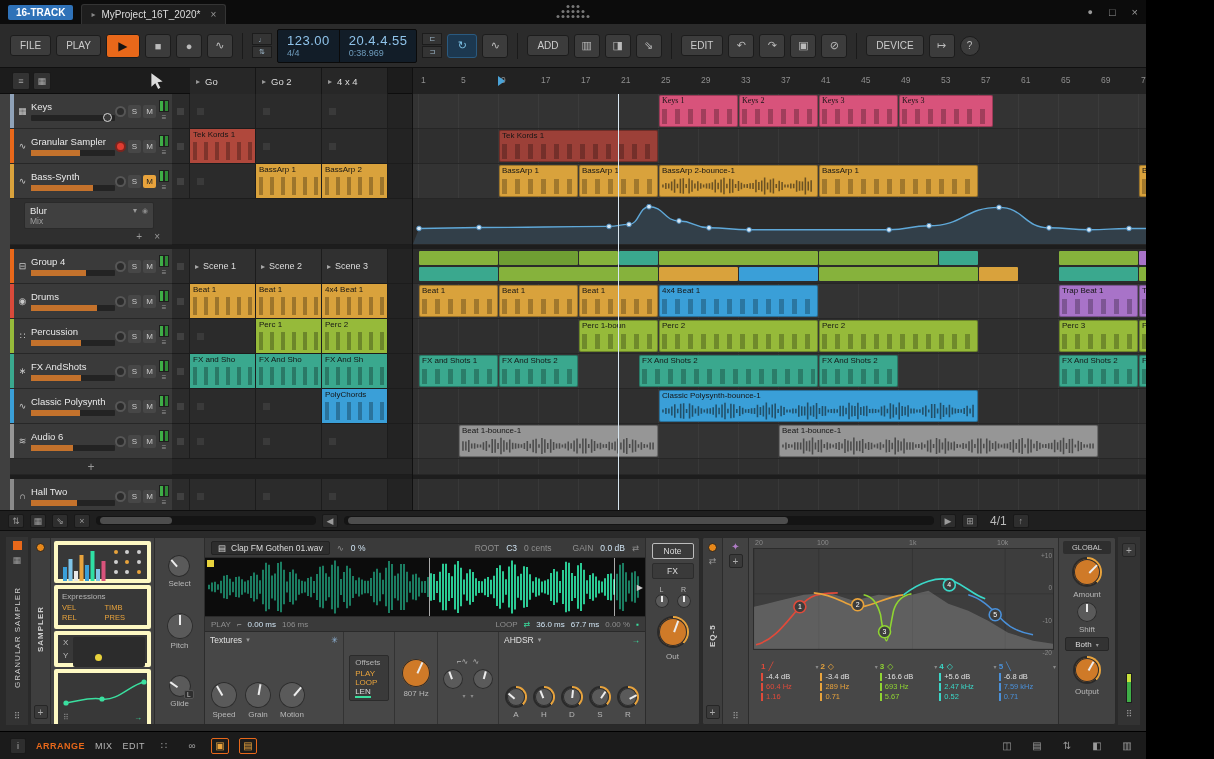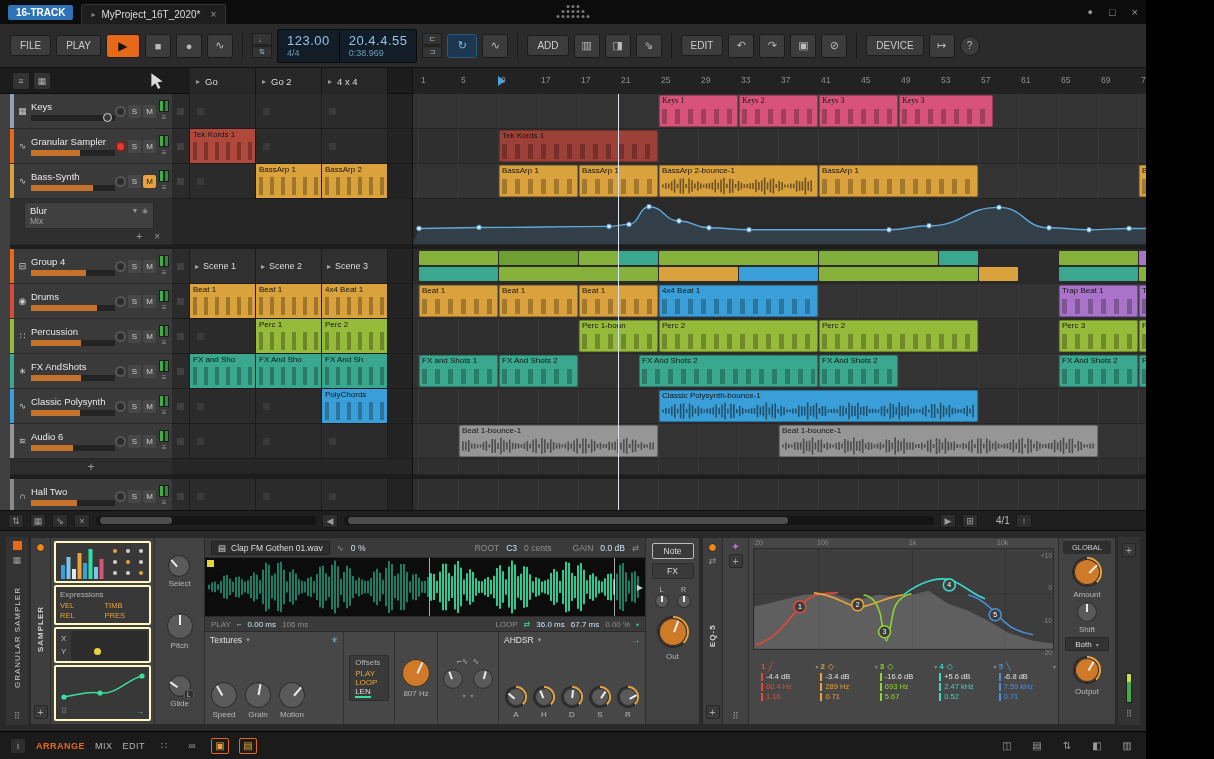--- a/index.html
+++ b/index.html
@@ -97,34 +97,34 @@
 .aclip.notes::after{content:"";position:absolute;left:3px;right:3px;top:14px;bottom:3px;background:repeating-linear-gradient(90deg,rgba(0,0,0,.26) 0 5px,transparent 5px 13px)}
 .aclip .wv{position:absolute;left:2px;right:2px;top:12px;bottom:2px}
 .gseg{position:absolute;height:14px;border-radius:1px}
 #playhead{position:absolute;top:0;width:1px;background:#d8e6f0;z-index:5}
 .autosvg{position:absolute;left:0;top:1px}
 
 #hscrollrow{position:absolute;left:0;top:510px;right:0;height:20px;background:#1f1f1f;border-top:1px solid #0f0f0f;display:flex;align-items:center;gap:6px;padding:0 8px;color:#9a9a9a}
 .sico2{width:16px;height:14px;display:flex;align-items:center;justify-content:center;font-size:9px;background:#2e2e2e;border:1px solid #191919;border-radius:2px}
 .htrack{height:9px;background:#141414;border-radius:4px;position:relative}
 .hthumb{position:absolute;top:1px;bottom:1px;background:#4d4d4d;border-radius:4px}
-#zoomlbl{color:#bbb;font-size:10px;margin-left:12px}
+#zoomlbl{color:#bbb;font-size:12px;margin-left:6px}
 
 #devicepanel{position:absolute;left:0;top:530px;right:0;height:201px;background:#2a2a2a;border-top:1px solid #0d0d0d;display:flex;gap:2px;padding:6px 6px}
 .dstripA{width:22px;background:#333;display:flex;flex-direction:column;align-items:center;gap:5px;padding:4px 0}
 .osq{width:9px;height:9px;background:#e8681a}
 .sico{color:#9a9a9a;font-size:9px}
 .vlabel{writing-mode:vertical-rl;transform:rotate(180deg);font-size:8px;letter-spacing:1px;color:#cfcfcf;flex:1;display:flex;align-items:center;justify-content:center}
 .device{background:#474747;border:1px solid #292929;border-radius:3px;display:flex;overflow:hidden}
 .dhead{width:20px;background:#3e3e3e;border-right:1px solid #2c2c2c;display:flex;flex-direction:column;align-items:center;padding:5px 0;gap:4px}
 .pwr{width:9px;height:9px;border-radius:50%;background:#555;border:1px solid #222}
 .pwr.on{background:#e8881a}
 .plus{width:14px;height:14px;background:#3a3a3a;border:1px solid #262626;border-radius:2px;color:#aaa;font-size:10px;display:flex;align-items:center;justify-content:center}
 .modcol{width:104px;background:#424242;border-right:1px solid #2c2c2c;display:flex;flex-direction:column;gap:2px;padding:3px}
-.mbox{background:#383838;border:2px solid #fef9c3;border-radius:2px;position:relative;padding:2px}
+.mbox{background:#383838;border:4px solid #fef9c3;border-radius:2px;position:relative;padding:2px}
 .mrow{display:flex;gap:2px}
 .mtitle{font-size:8px;color:#b5b5b5;padding:1px 2px}
 #expr-grid{display:grid;grid-template-columns:1fr 1fr;gap:1px 4px;padding:1px 2px}
 #expr-grid span{font-size:7.5px;color:#e8a33c}
 .xyl{display:flex;flex-direction:column;gap:4px;justify-content:center;padding:0 3px;font-size:8px;color:#bbb}
 .xypad{flex:1;background:#2c2c2c;border-radius:2px;position:relative;min-height:30px}
 .ydot{position:absolute;left:30%;top:55%;width:7px;height:7px;border-radius:50%;background:#e8d23c}
 .mfoot{display:flex;justify-content:space-between;padding:0 3px;color:#8a8a8a;font-size:8px}
 .mfoot .gr{color:#3adf9f}
 .knobcol{width:50px;background:#424242;border-right:1px solid #2c2c2c;display:flex;flex-direction:column;align-items:center;justify-content:space-around;padding:4px 0}

